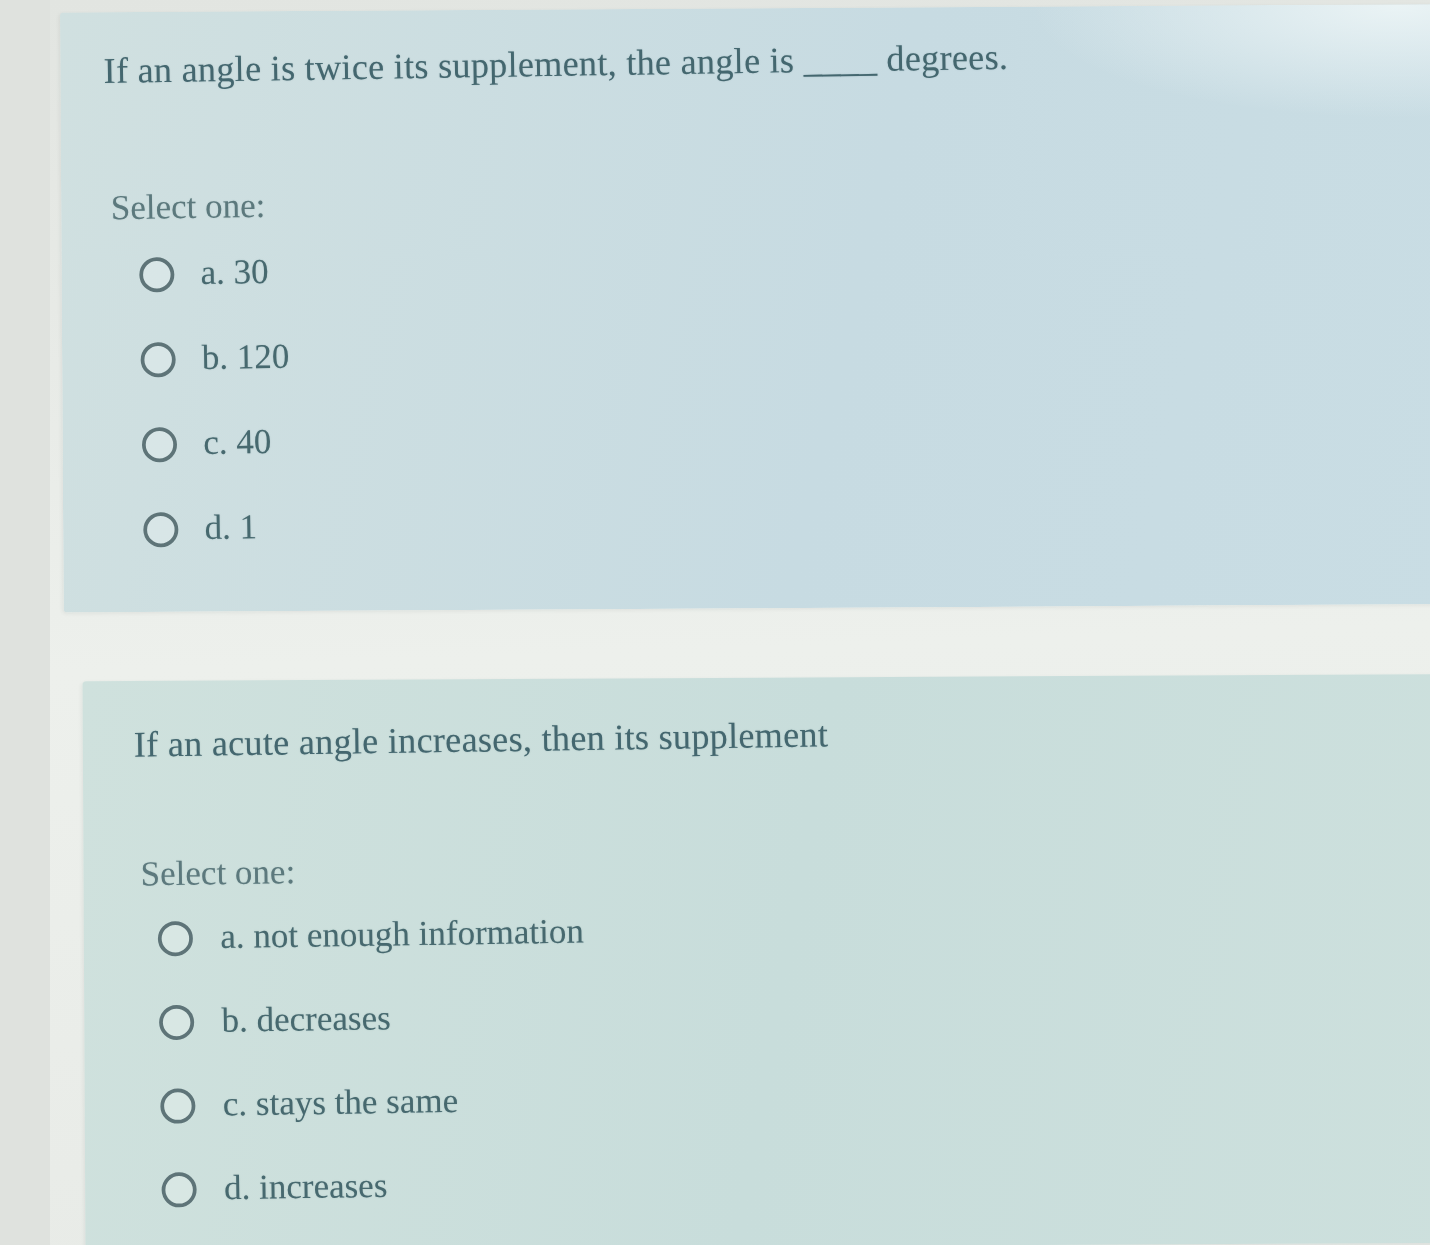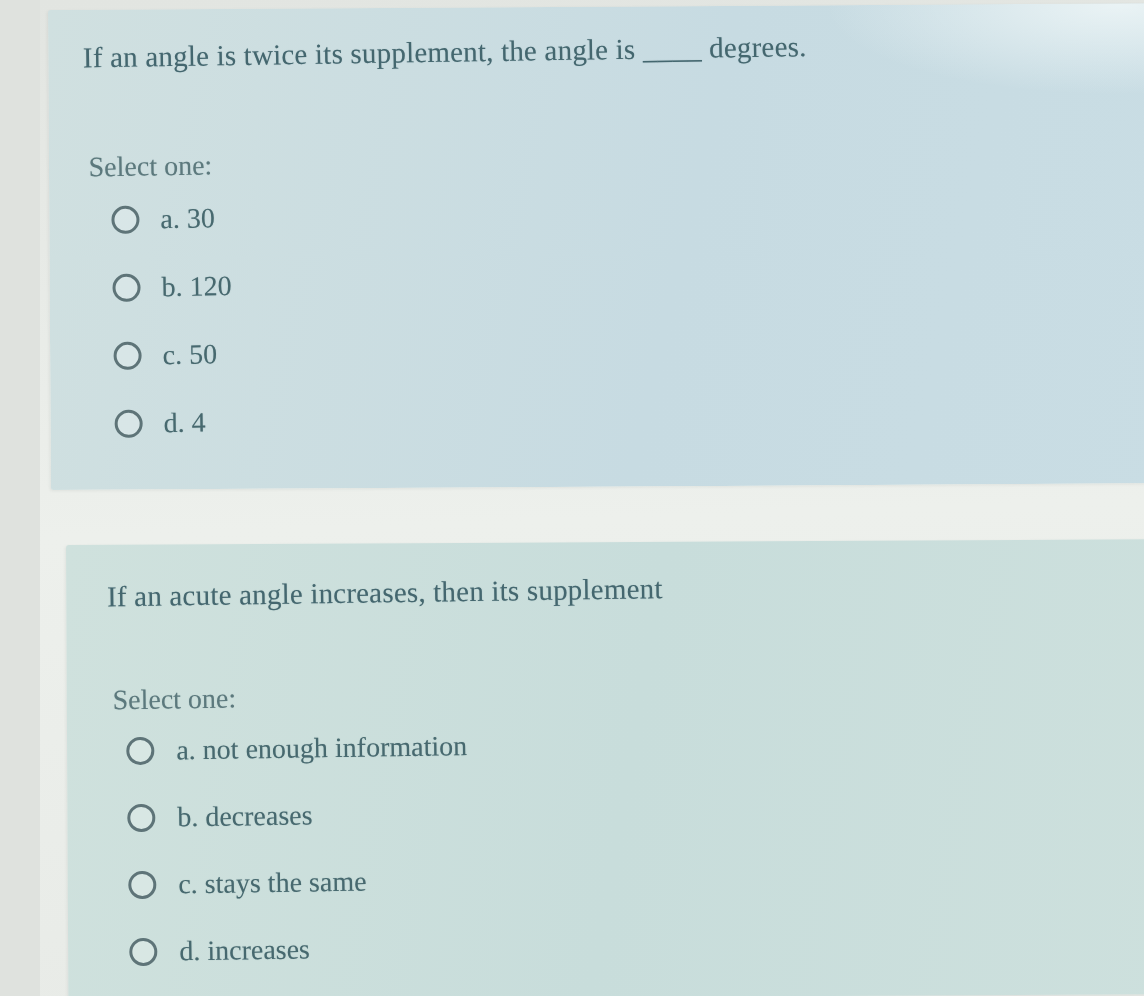--- a/index.html
+++ b/index.html
@@ -113,25 +113,25 @@
         <div class="option">
           <span class="radio"></span>
           <span class="option-label">a. 30</span>
         </div>
         <div class="option">
           <span class="radio"></span>
           <span class="option-label">b. 120</span>
         </div>
         <div class="option">
           <span class="radio"></span>
-          <span class="option-label">c. 50</span>
+          <span class="option-label">c. 40</span>
         </div>
         <div class="option">
           <span class="radio"></span>
-          <span class="option-label">d. 4</span>
+          <span class="option-label">d. 1</span>
         </div>
       </div>
     </div>
   </section>
 
   <section class="card card2">
     <div class="content">
       <div class="prompt">If an acute angle increases, then its supplement</div>
       <div class="select-label">Select one:</div>
       <div class="options">

